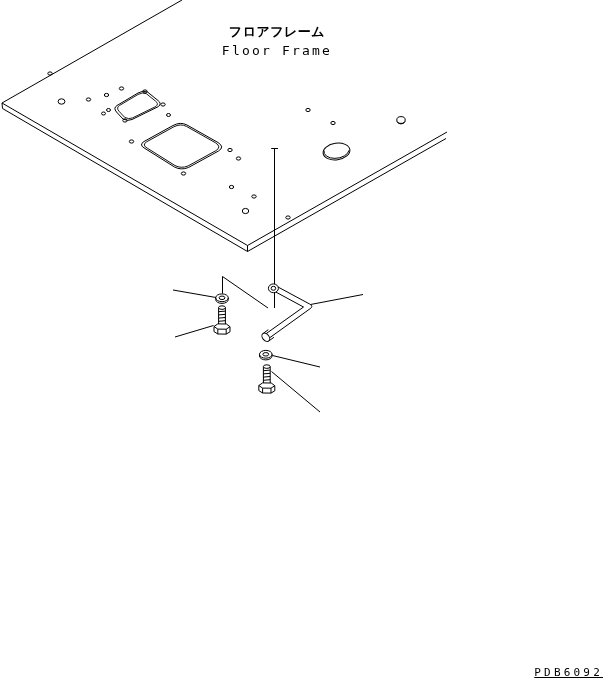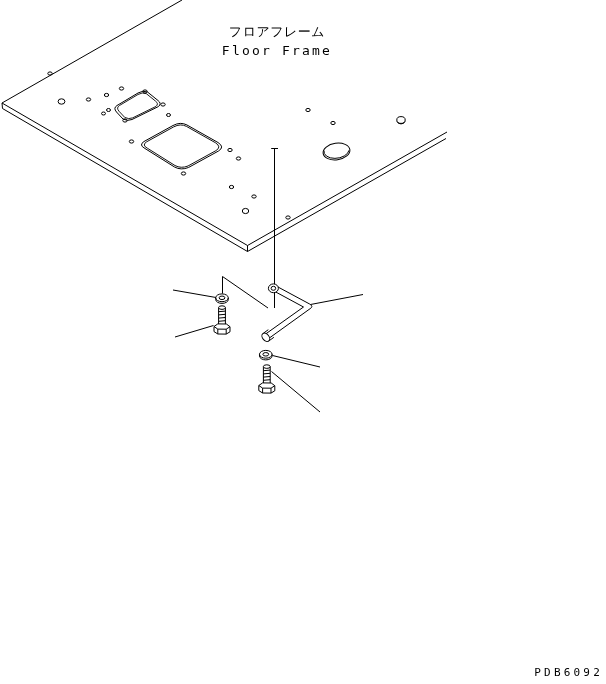--- a/index.html
+++ b/index.html
@@ -8,32 +8,33 @@
     width:606px; height:684px;
     background:#ffffff;
     overflow:hidden;
     font-family:"DejaVu Sans Mono", monospace;
     color:#000;
   }
   .title-ja {
     position:absolute; left:277px; top:23px;
     transform:translateX(-50%);
     font-size:13px; letter-spacing:0.5px;
-    white-space:nowrap; font-weight:normal;
+    white-space:nowrap; font-weight:bold;
   }
   .title-en {
     position:absolute; left:277px; top:43px;
     transform:translateX(-50%);
     font-size:13px; letter-spacing:2.2px;
     white-space:nowrap;
   }
   .drawing-code {
     position:absolute; right:3px; top:666px;
     font-size:11px; letter-spacing:3.2px;
     white-space:nowrap;
+    text-decoration:underline;
   }
   svg { position:absolute; left:0; top:0; }
   .ln  { fill:none; stroke:#000; stroke-width:1; }
   .lnw { fill:#fff; stroke:#000; stroke-width:1; }
 </style>
 </head>
 <body>
 
 <div class="page">
 

